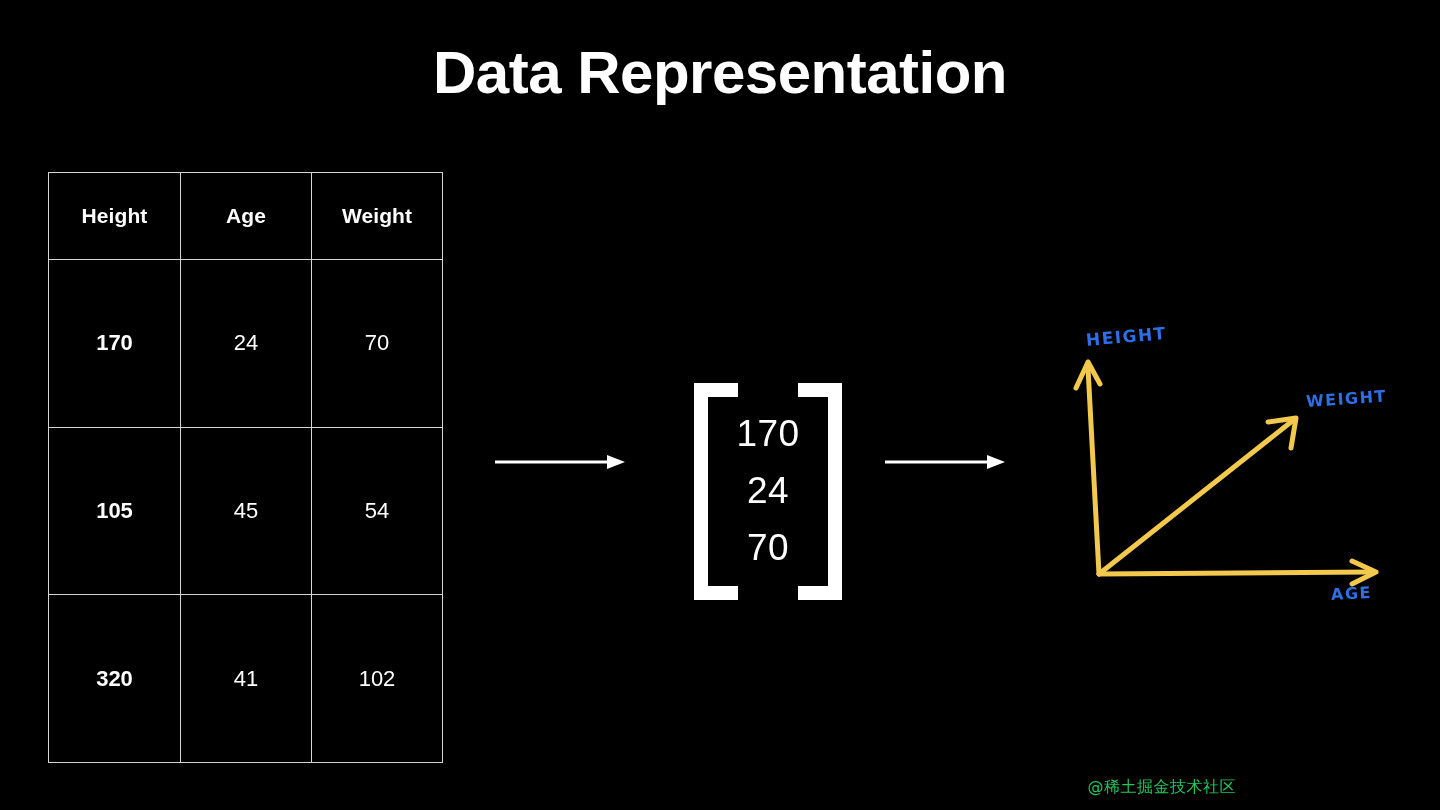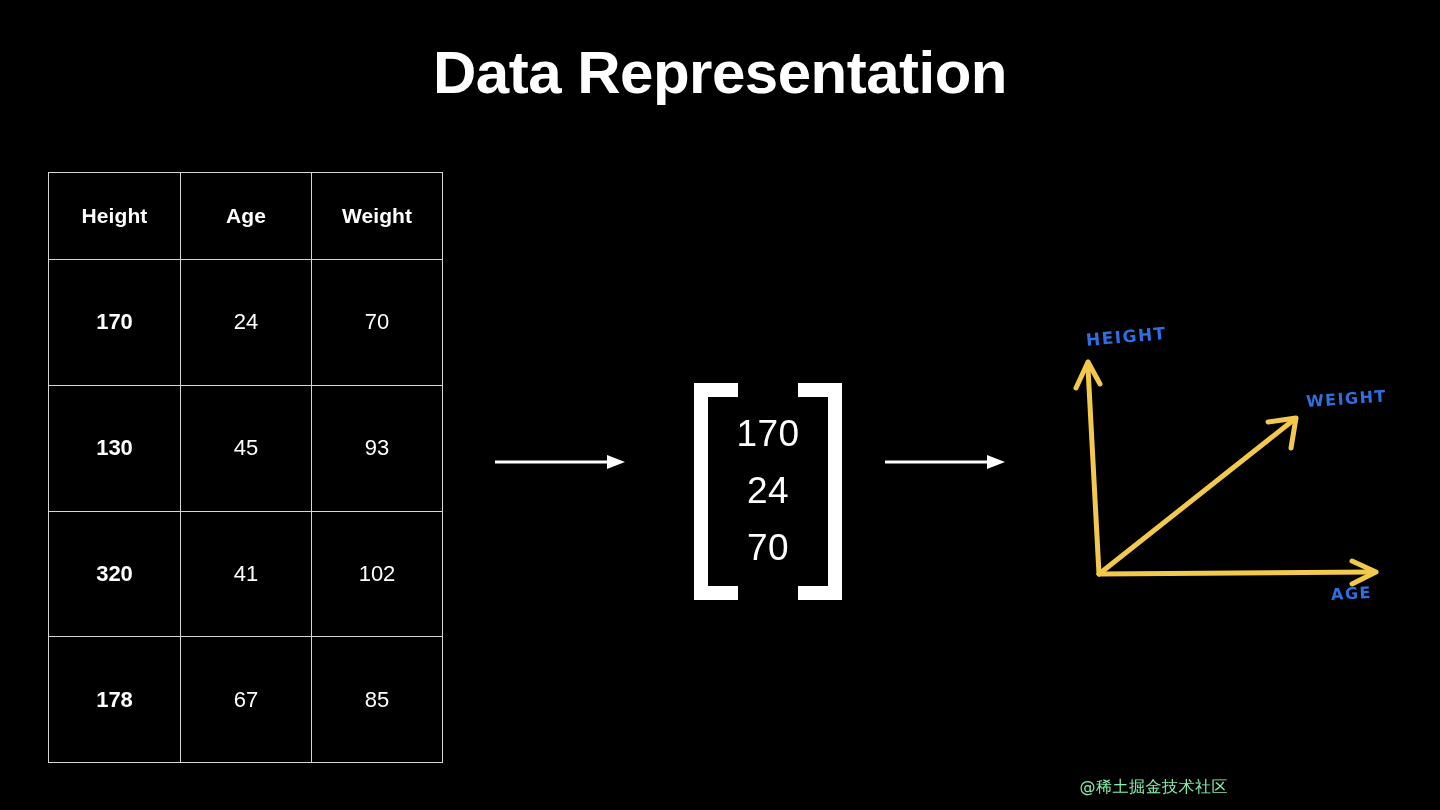--- a/index.html
+++ b/index.html
@@ -199,25 +199,25 @@
     left: 1331px;
     top: 585px;
     transform: rotate(-3deg);
     transform-origin: left center;
     font-size: 16px;
   }
 
   
   #watermark {
     position: absolute;
-    right: 28px;
+    right: 20px;
     bottom: 12px;
     font-family: "DejaVu Sans", sans-serif;
     font-size: 16px;
-    color: #86efac;
+    color: #22c55e;
     letter-spacing: 0.5px;
     white-space: nowrap;
   }
 </style>
 </head>
 <body>
 
 <div id="slide">
 
   <h1 id="page-title">Data Representation</h1>
@@ -236,33 +236,28 @@
           <th>Weight</th>
         </tr>
       </thead>
       <tbody>
         <tr>
           <td class="col-height">170</td>
           <td>24</td>
           <td>70</td>
         </tr>
         <tr>
-          <td class="col-height">130</td>
+          <td class="col-height">105</td>
           <td>45</td>
-          <td>93</td>
+          <td>54</td>
         </tr>
         <tr>
           <td class="col-height">320</td>
           <td>41</td>
           <td>102</td>
-        </tr>
-        <tr>
-          <td class="col-height">178</td>
-          <td>67</td>
-          <td>85</td>
         </tr>
       </tbody>
     </table>
   </div>
 
   <div class="flow-arrow" id="arrow-table-to-vector">
     <svg width="130" height="20" viewBox="0 0 130 20">
       <line x1="0" y1="10" x2="112" y2="10" stroke="#ffffff" stroke-width="3"></line>
       <polygon points="112,3 130,10 112,17" fill="#ffffff"></polygon>
     </svg>

